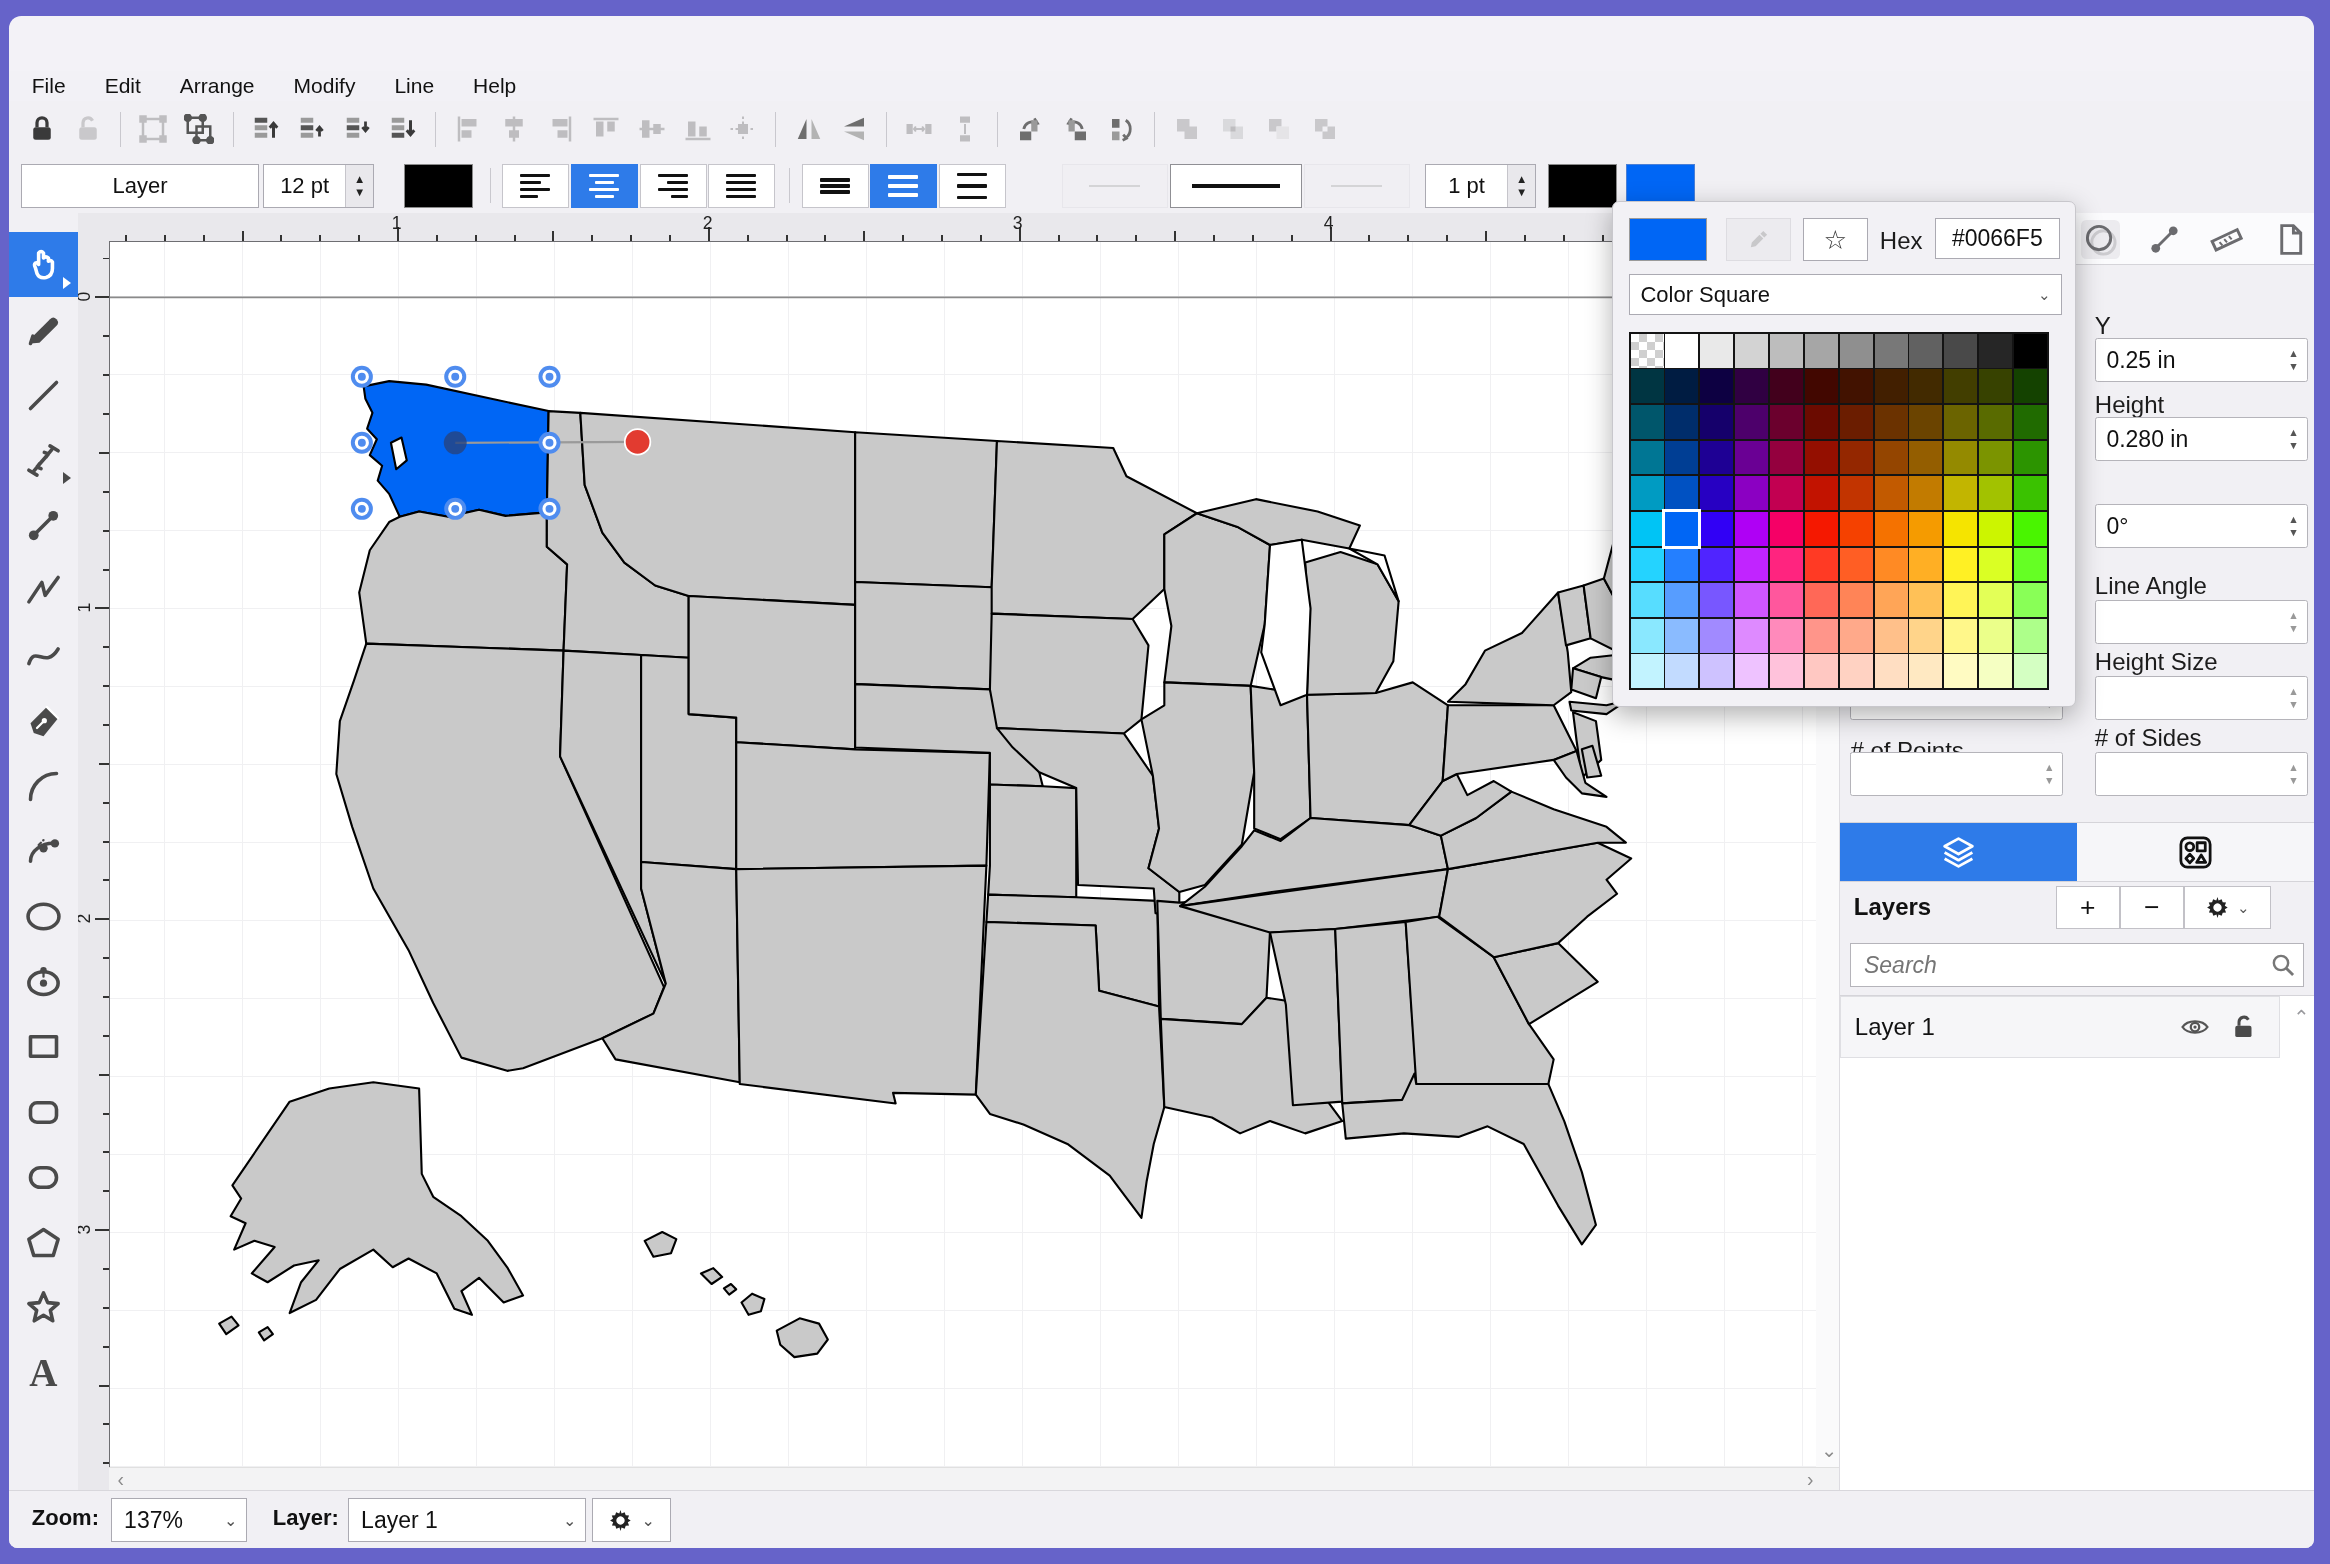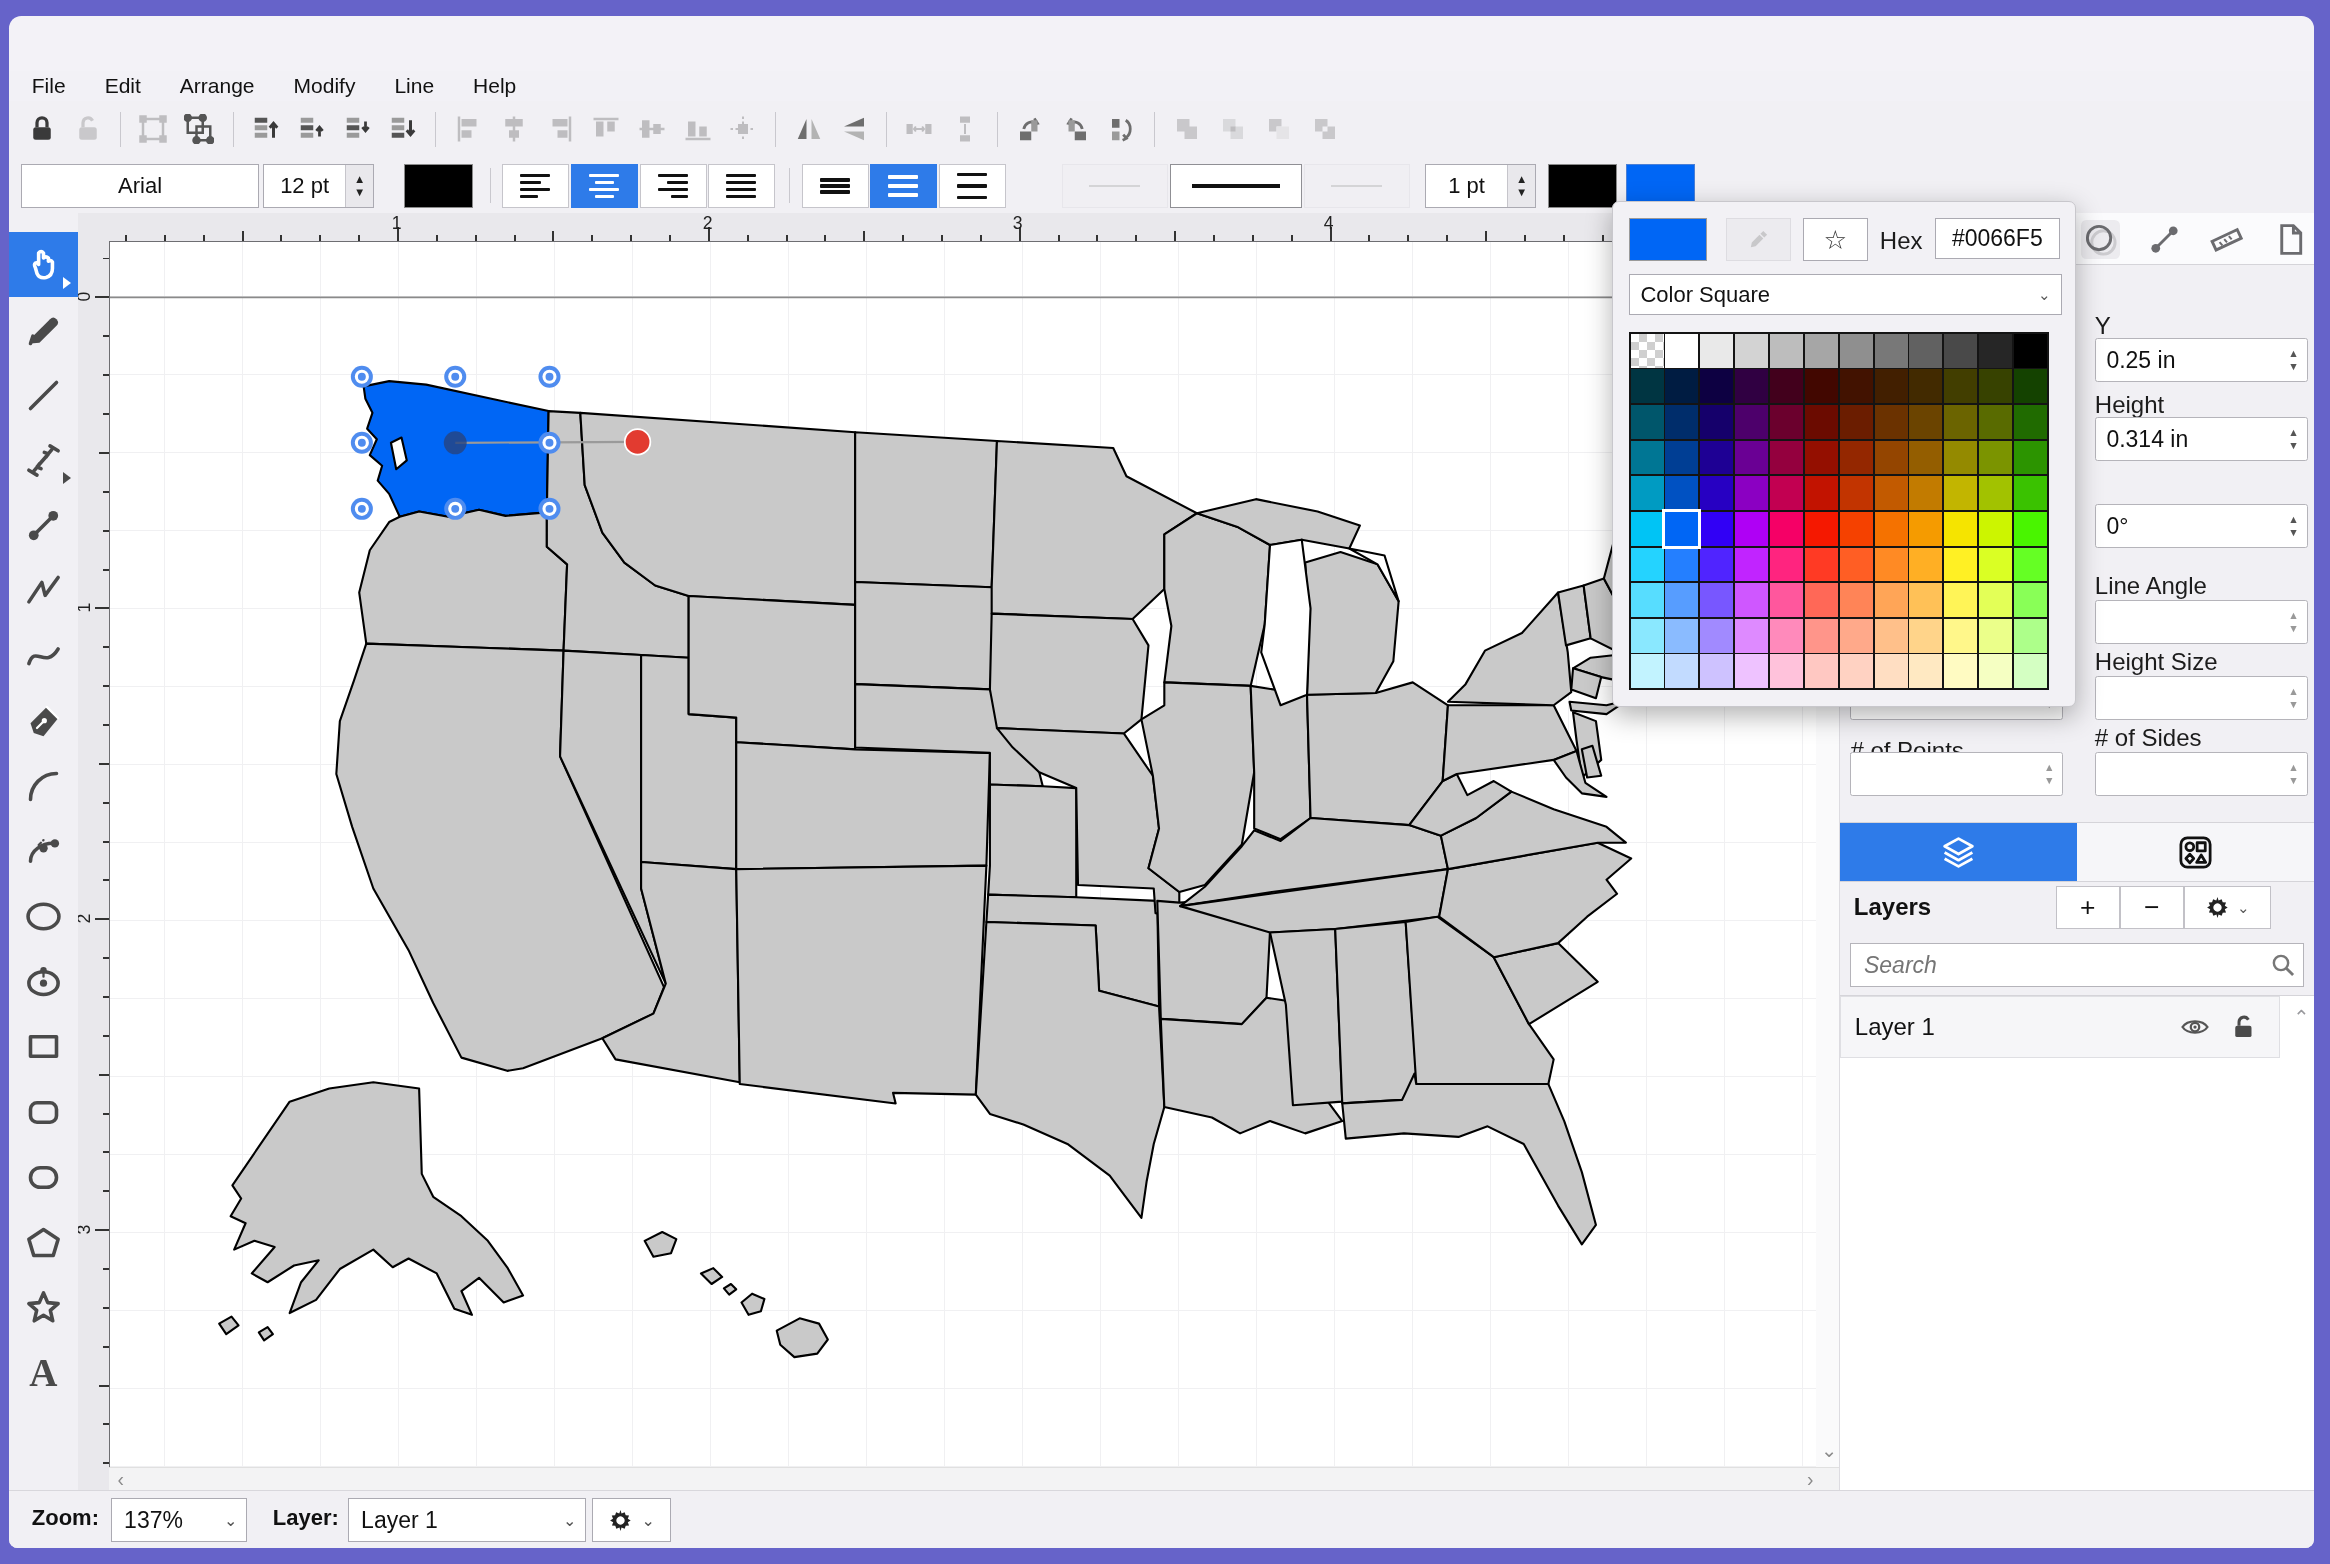--- a/index.html
+++ b/index.html
@@ -310,21 +310,21 @@
     <div class="tbtn dis" style="left:1295px">
           <svg viewBox="0 0 24 24">
             <path d="M4,4 h10 v6 h-4 v4 h-6 z" fill="#777"></path>
             <path d="M20,20 h-10 v-6 h4 v-4 h6 z" fill="#777"></path>
           </svg>
         </div>
   </div>
 
   <div class="toolbar" id="toolbar2">
     <div class="field" style="left:12.3px;top:7px;width:236px;height:42px">
-          <span class="val">Arial</span>
+          <span class="val">Layer</span>
         </div>
     <div class="field" style="left:254px;top:7px;width:109px;height:42px">
           <span class="val">12 pt</span>
           <span class="spin">▲<br>▼</span>
         </div>
     <div class="swatch" style="left:395px;background:#000"></div>
     <div class="vsep" style="left:481px"></div>
     <div class="tglbtn" style="left:493px">
           <span class="bars">
             <i style="width:30px"></i>
@@ -741,21 +741,21 @@
           </div>
     </div>
 
     <span class="plabel" style="left:255px;top:99px">Y</span>
     <div class="pfield" style="left:255px;top:125px;width:211px">
           <span class="val">0.25 in</span>
           <span class="spin plain">▲<br>▼</span>
         </div>
     <span class="plabel" style="left:255px;top:178px">Height</span>
     <div class="pfield" style="left:255px;top:204px;width:211px">
-          <span class="val">0.314 in</span>
+          <span class="val">0.280 in</span>
           <span class="spin plain">▲<br>▼</span>
         </div>
     <div class="pfield" style="left:255px;top:291px;width:211px">
           <span class="val">0°</span>
           <span class="spin plain">▲<br>▼</span>
         </div>
     <span class="plabel" style="left:255px;top:359px">Line Angle</span>
     <div class="pfield" style="left:255px;top:387px;width:211px">
           <span class="val"></span>
           <span class="spin plain" style="color:#999">▲<br>▼</span>

